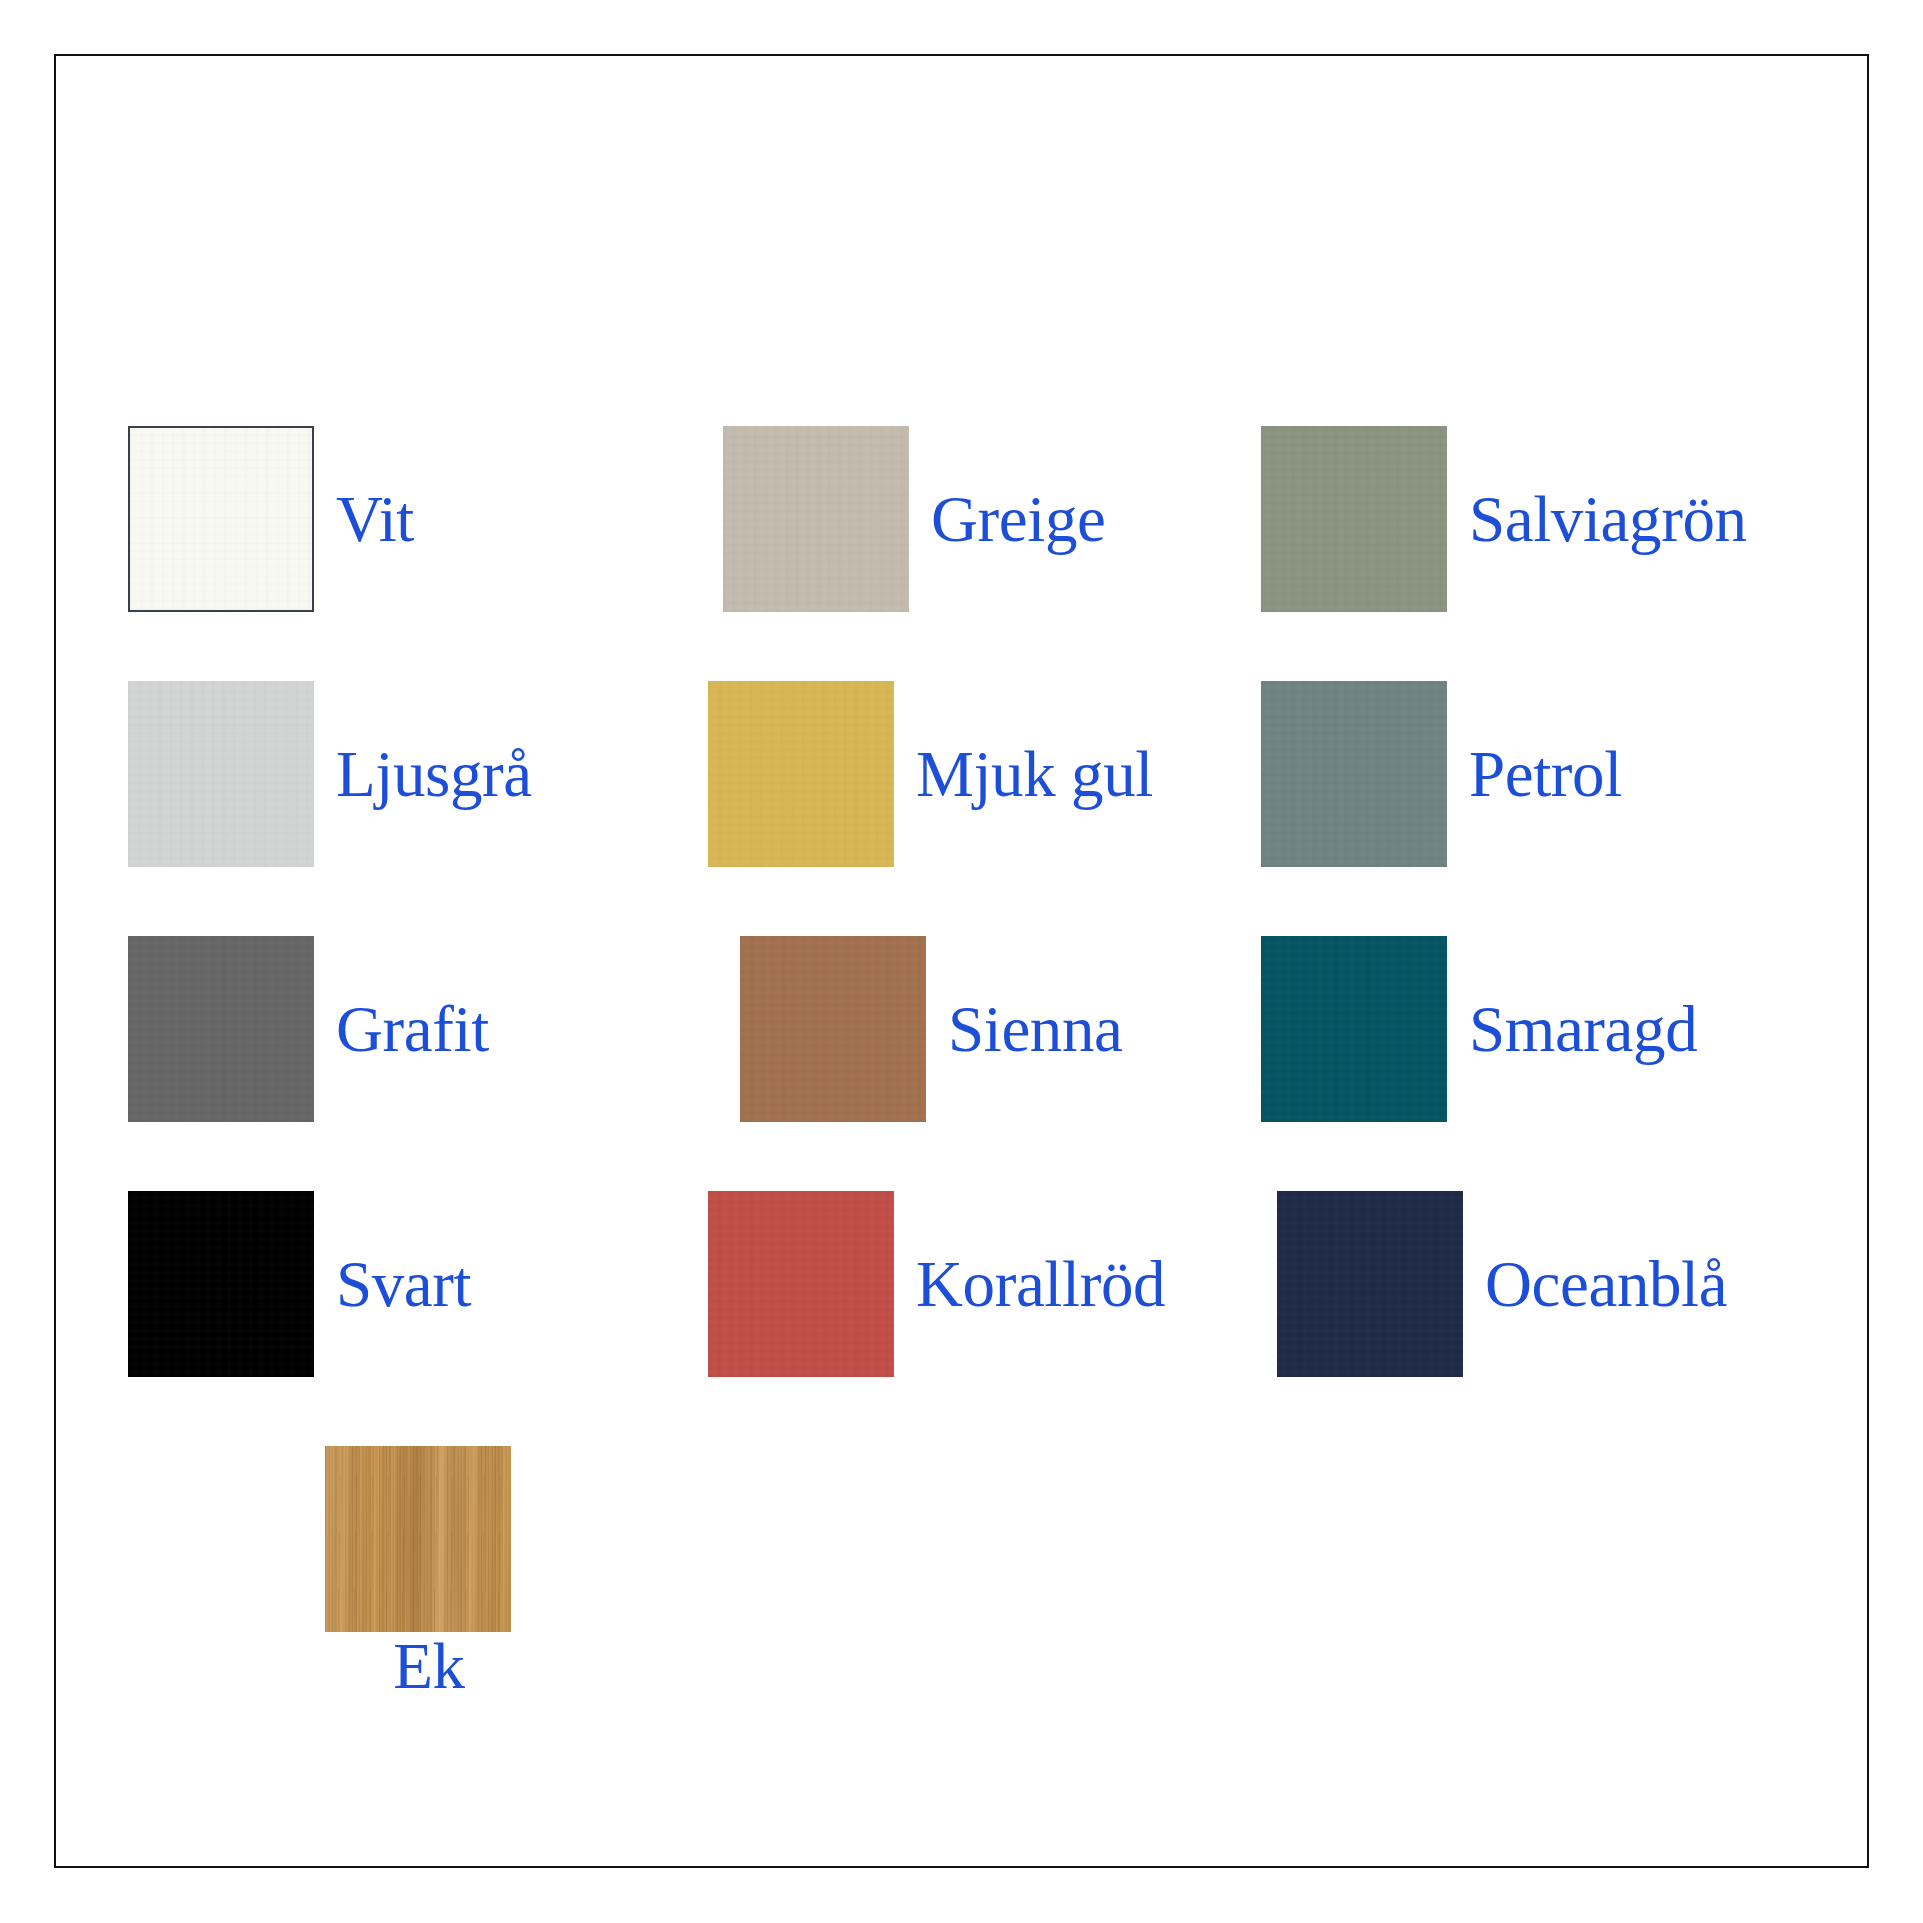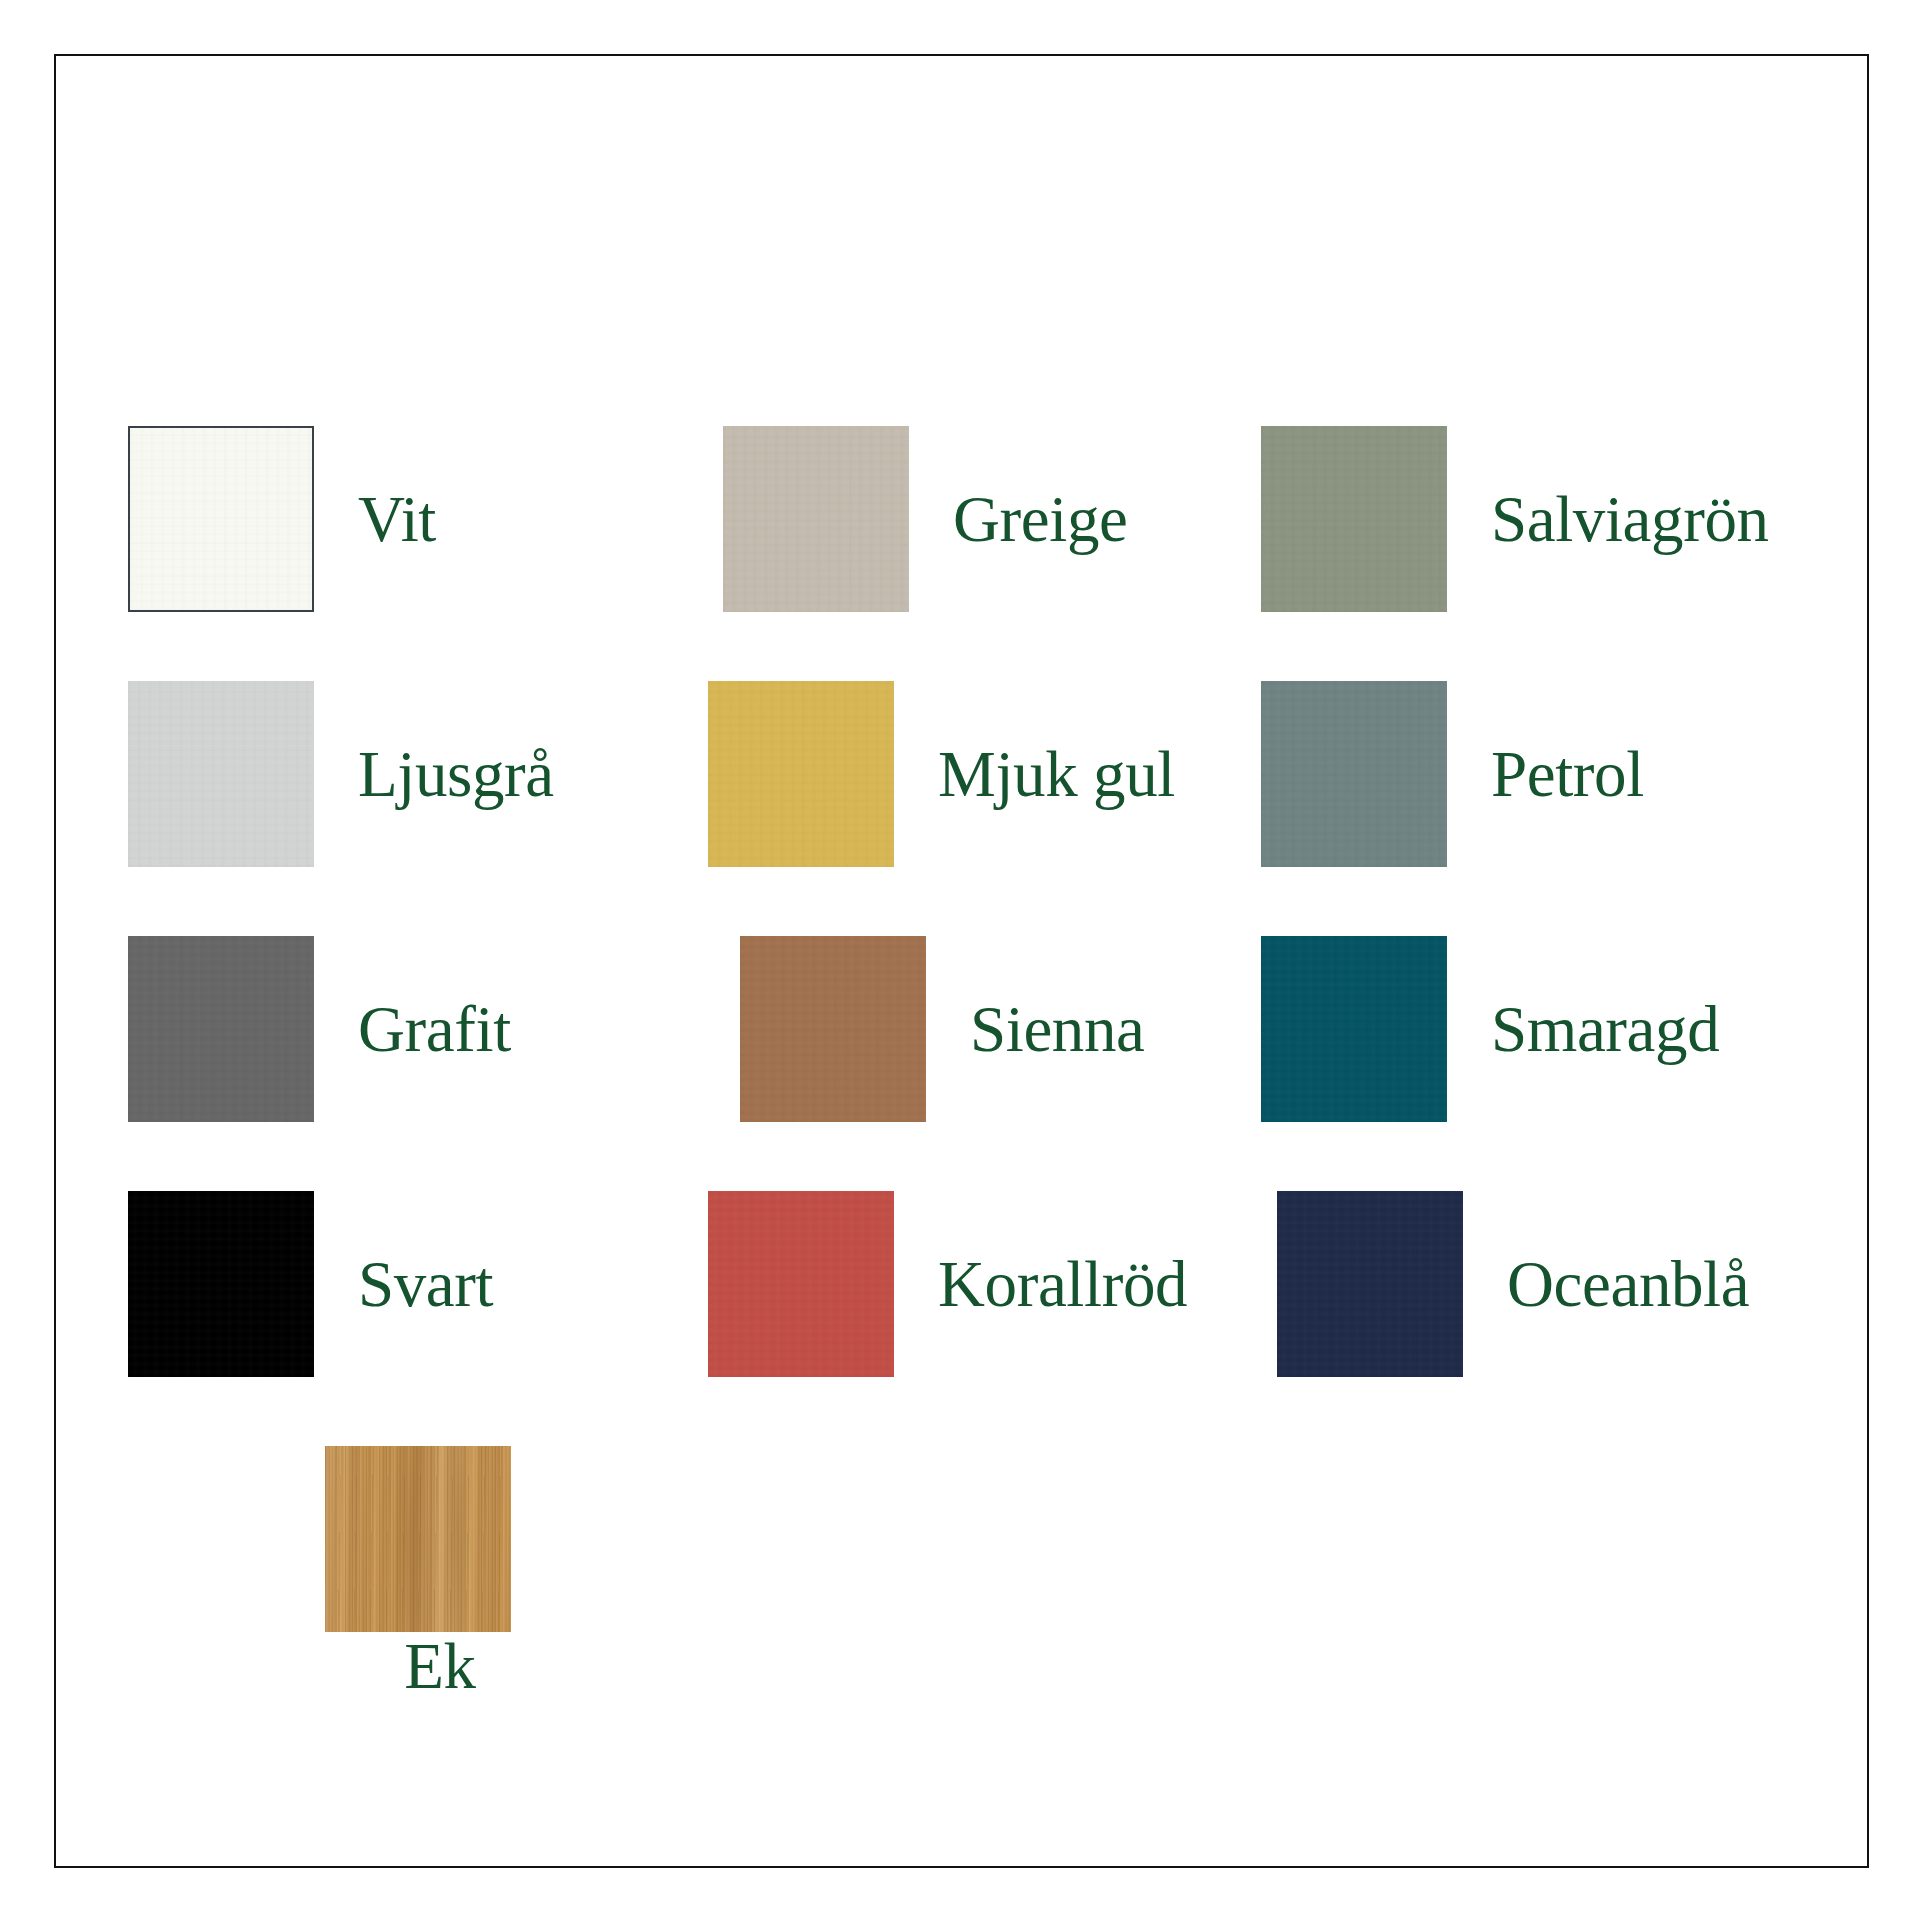--- a/index.html
+++ b/index.html
@@ -52,24 +52,24 @@
     box-sizing: border-box;
     position: relative;
     overflow: hidden;
   }
 
   .swatch-chip.bordered {
     border: 2.3px solid #3a4049;
   }
 
   .swatch-label {
-    margin-left: 44px;
+    margin-left: 22px;
     font-size: 65px;
     line-height: 1.05;
-    color: #14532d;
+    color: #1d4ed8;
     white-space: nowrap;
     letter-spacing: -0.4px;
   }
 
   
   .wood {
     background-color: #c7944f;
     background-image:
       
       linear-gradient(90deg,

